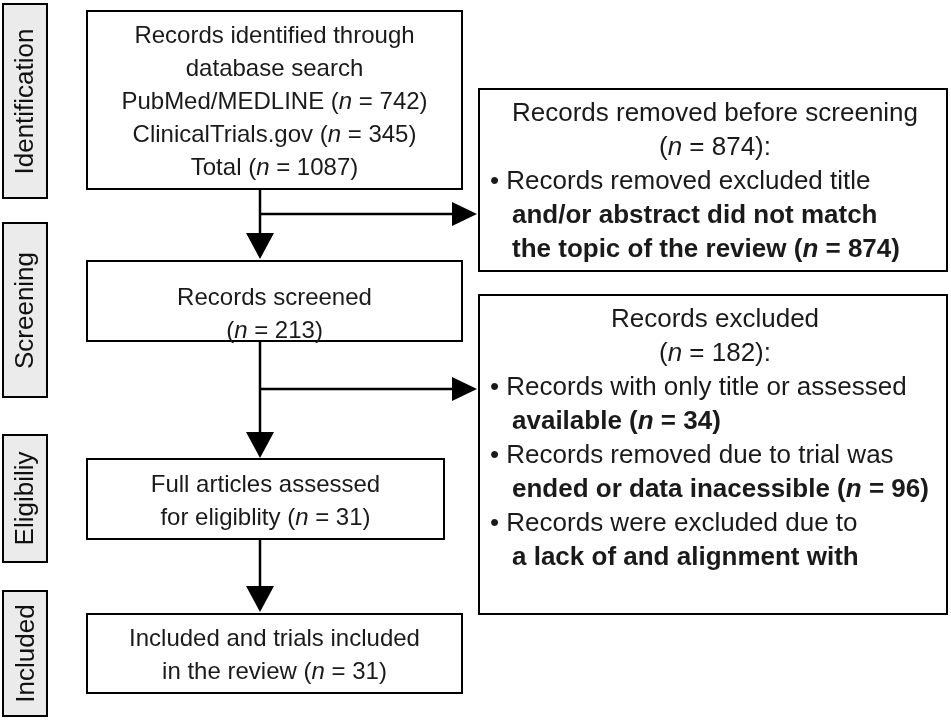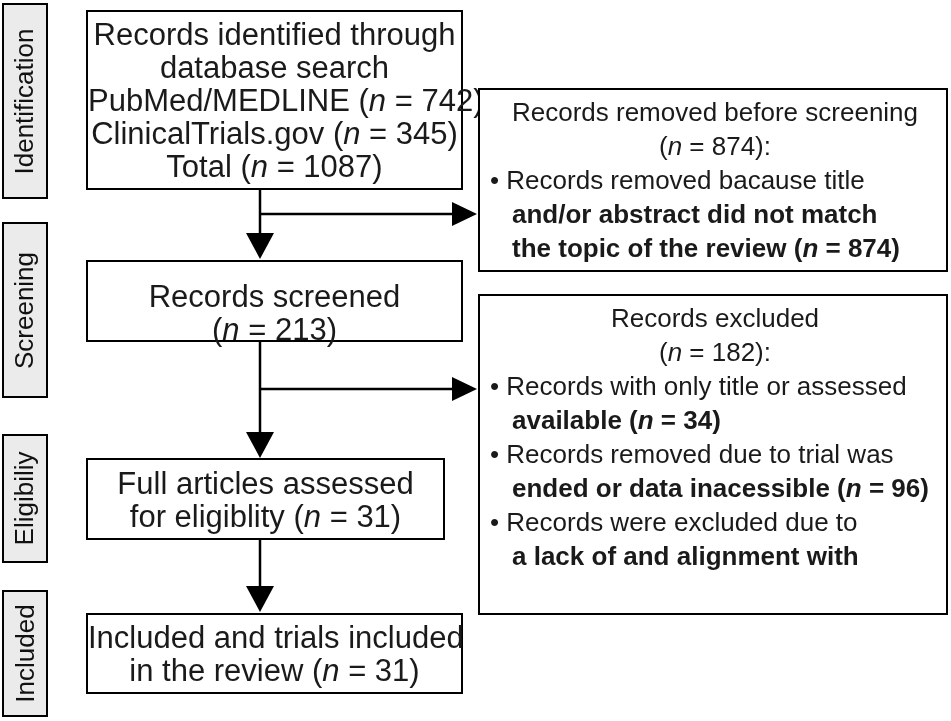--- a/index.html
+++ b/index.html
@@ -33,21 +33,21 @@
     transform: rotate(-90deg);
     white-space: nowrap;
     font-size: 26px;
     color: #111111;
   }
   .mainbox {
     text-align: center;
     padding-top: 6px;
   }
   .mainbox .ln {
-    font-size: 31px;
+    font-size: 24px;
     line-height: 33px;
     white-space: nowrap;
   }
   .rightbox {
     padding: 5px 6px 0 10px;
     text-align: left;
   }
   .rightbox .ln {
     font-size: 26px;
     line-height: 34px;
@@ -110,21 +110,21 @@
   </div>
 
   <div class="box mainbox" id="m4">
     <div class="ln">Included and trials included</div>
     <div class="ln">in the review (<i>n</i> = 31)</div>
   </div>
 
   <div class="box rightbox" id="r1">
     <div class="ln ctr">Records removed before screening</div>
     <div class="ln ctr">(<i>n</i> = 874):</div>
-    <div class="ln bl">• Records removed bacause title</div>
+    <div class="ln bl">• Records removed excluded title</div>
     <div class="ln bc">and/or abstract did not match</div>
     <div class="ln bc">the topic of the review (<i>n</i> = 874)</div>
   </div>
 
   <div class="box rightbox" id="r2">
     <div class="ln ctr">Records excluded</div>
     <div class="ln ctr">(<i>n</i> = 182):</div>
     <div class="ln bl">• Records with only title or assessed</div>
     <div class="ln bc">available (<i>n</i> = 34)</div>
     <div class="ln bl">• Records removed due to trial was</div>

